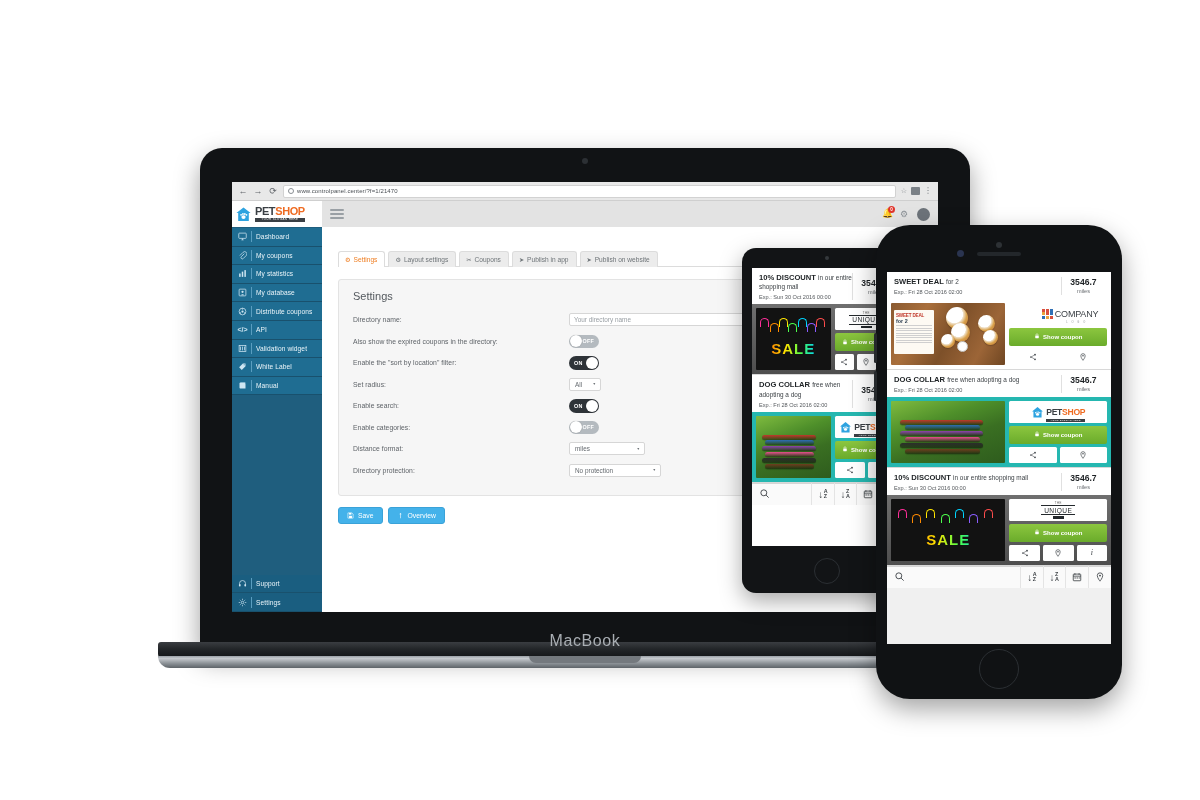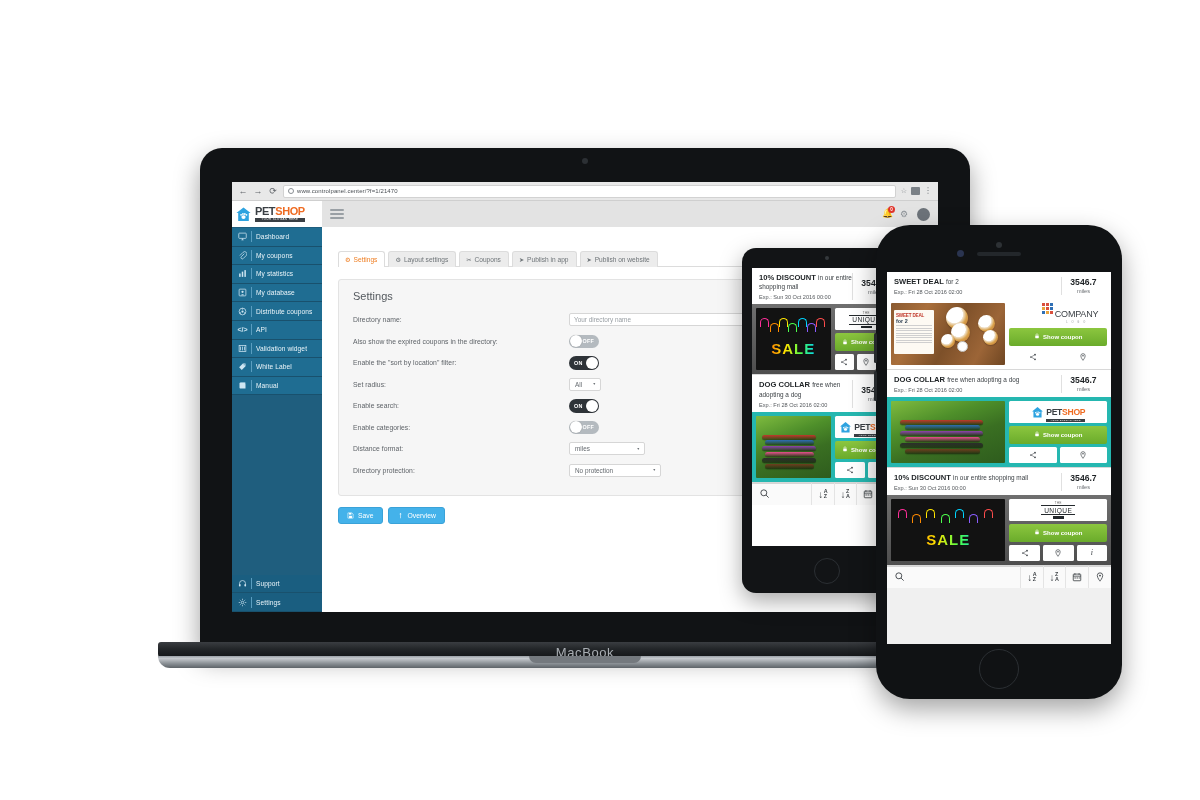--- a/index.html
+++ b/index.html
@@ -32,22 +32,22 @@
   .laptop-foot {
     position: absolute; left: -42px; top: 508px; width: 854px; height: 12px;
     background: linear-gradient(to bottom,#9aa0a6 0%,#c6cace 20%,#8d9398 60%,#5d6368 100%);
     border-radius: 0 0 12px 12px;
   }
   .laptop-notch {
     position: absolute; left: 50%; top: 508px; margin-left: -56px; width: 112px; height: 7px;
     background: #74797e; border-radius: 0 0 9px 9px;
   }
   .macbook-label {
-    position: absolute; left: 0; right: 0; top: 497px; text-align: center;
-    color: #a9aeb3; font-size: 13px; letter-spacing: .6px;
+    position: absolute; left: 0; right: 0; top: 484px; text-align: center;
+    color: #a9aeb3; font-size: 16px; letter-spacing: .6px;
   }
 
   
   .chrome { height: 19px; background: #e8e8e8; border-bottom: 1px solid #cfcfcf;
     display: flex; align-items: center; padding: 0 6px; gap: 5px; }
   .chrome-btn { width: 10px; height: 10px; color: #5f6368; flex: none; display: flex;
     align-items: center; justify-content: center; font-size: 9px; line-height: 1; }
   .omnibox { flex: 1; height: 13px; background: #fff; border: 1px solid #d2d2d2;
     border-radius: 2px; display: flex; align-items: center; padding: 0 4px; gap: 3px; overflow: hidden; }
   .omni-lock { width: 6px; height: 6px; border: 1px solid #8a8f94; border-radius: 50%; flex: none; }
@@ -189,21 +189,21 @@
   .cp-logo { height: 22px; background: #fff; border-radius: 1.5px; display: flex;
     align-items: center; justify-content: center; gap: 2px; }
   .cp-show { height: 18px; border-radius: 2px; display: flex; align-items: center;
     justify-content: center; gap: 3px; color: #fff; font-size: 6px; font-weight: bold;
     background: linear-gradient(to bottom,#8cc63f 0%,#6aab2b 100%); cursor: pointer; }
   .cp-icons { display: flex; gap: 3px; flex: 1; }
   .cp-ibtn { flex: 1; background: #fff; border-radius: 1.5px; display: flex;
     align-items: center; justify-content: center; color: #3a3f44; font-size: 8px; cursor: pointer; }
 
   
-  .logo-company { display: flex; align-items: flex-start; gap: 2px; padding-left: 24px; }
+  .logo-company { display: flex; align-items: center; gap: 2px; padding-left: 24px; }
   .lc-grid { display: grid; grid-template-columns: repeat(3,3px); grid-auto-rows: 3px; gap: .8px; }
   .lc-grid i { display: block; width: 3px; height: 3px; }
   .lc-txt { font-size: 9px; color: #3c4146; letter-spacing: -.2px; }
   .lc-sub { font-size: 2.6px; color: #8a8f94; letter-spacing: 1.6px; text-align: center; }
   .logo-pet { display: flex; align-items: center; gap: 2px; }
   .lp-house { width: 13px; height: 13px; position: relative; flex: none; }
   .lp-txt { line-height: 1; }
   .lp-main { font-size: 8.6px; font-weight: bold; letter-spacing: -.3px; }
   .lp-pet { color: #3a3f44; } .lp-shop { color: #ef6c23; }
   .lp-slogan { font-size: 2.3px; color: #fff; background: #3a3f44; text-align: center;

